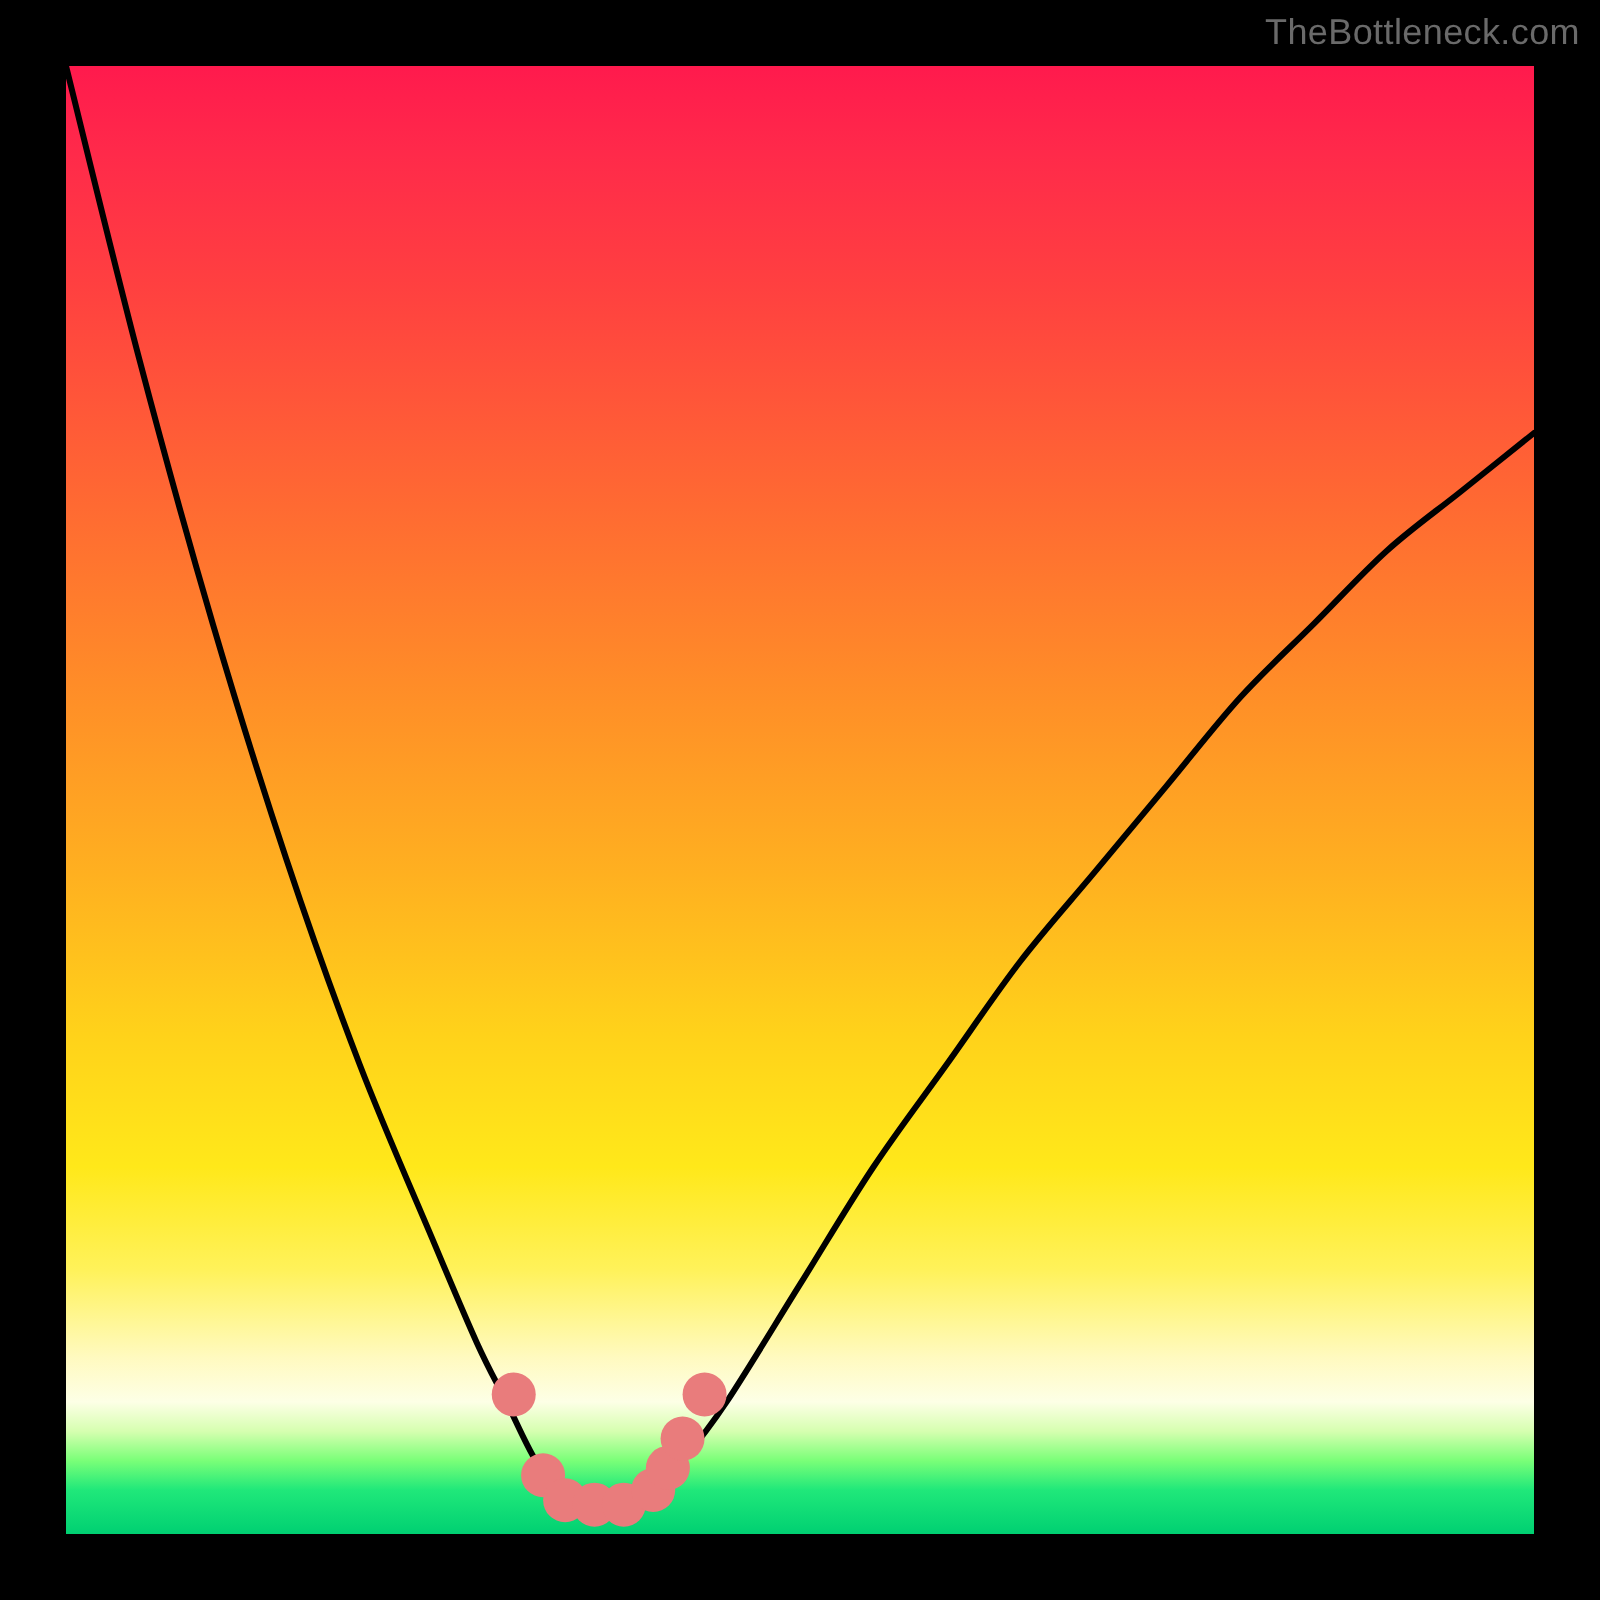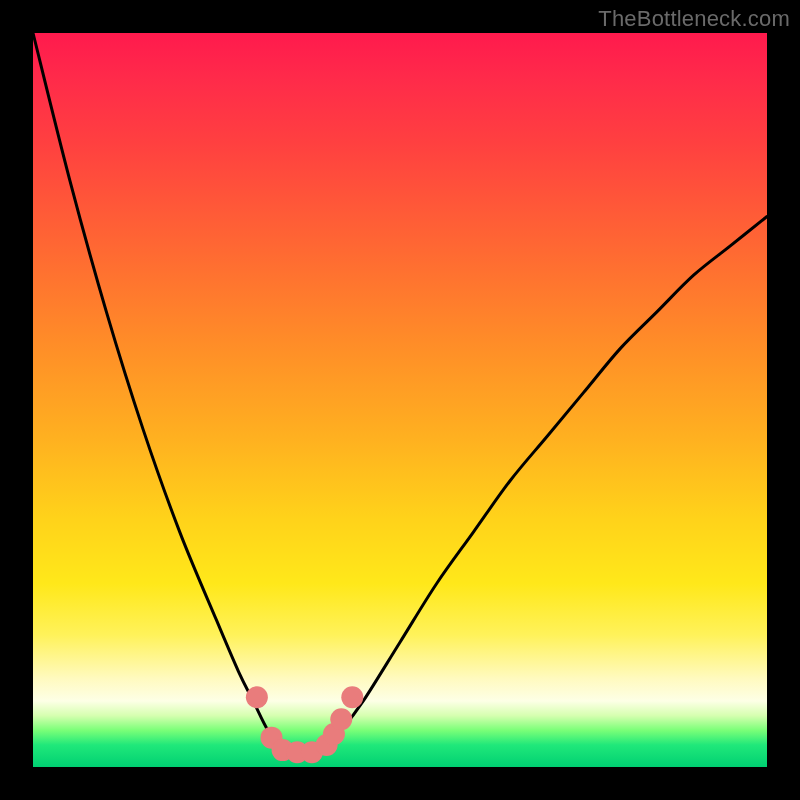--- a/index.html
+++ b/index.html
@@ -43,21 +43,21 @@
       #7aff78 95%,
       #20e87a 97%,
       #00d072 100%
     );
   }
   .watermark {
     position: absolute;
     top: 6px;
     right: 10px;
     color: #6a6a6a;
-    font-size: 22px;
+    font-size: 18px;
     font-weight: 500;
     letter-spacing: 0.2px;
     user-select: none;
   }
   svg.curve {
     position: absolute;
     left: 0;
     top: 0;
     width: 734px;
     height: 734px;

